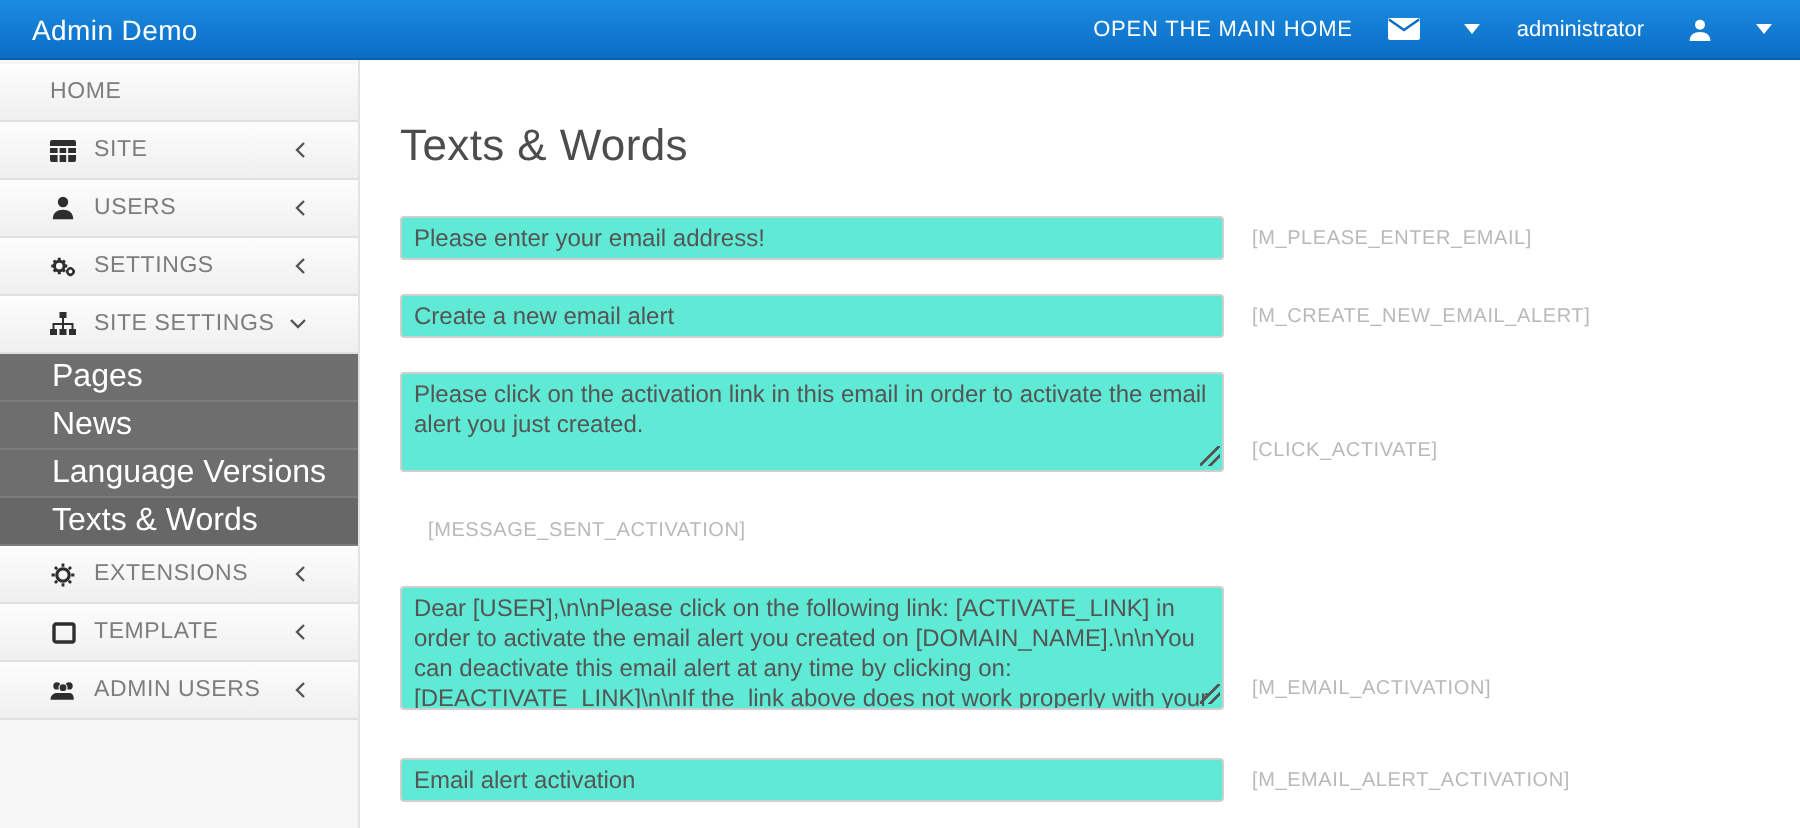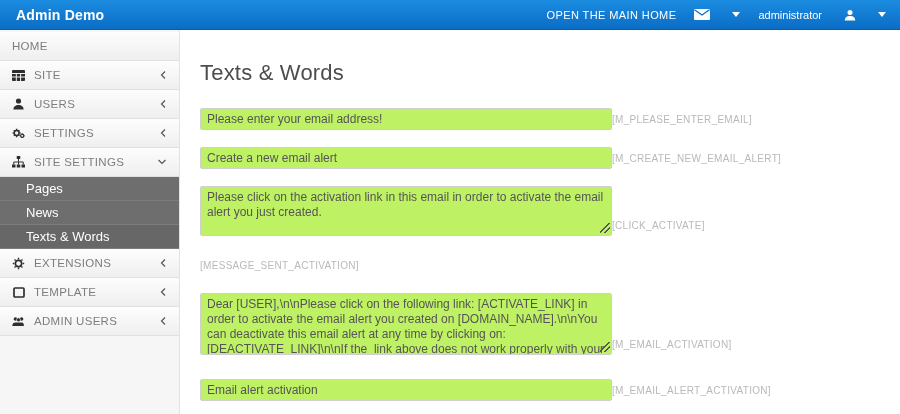--- a/index.html
+++ b/index.html
@@ -13,21 +13,21 @@
   
   .topbar {
     height: 30px;
     background: linear-gradient(#1b8ce0, #0b6dc5);
     border-bottom: 1px solid #0a5da8;
     display: flex;
     align-items: center;
     padding: 0 14px 0 16px;
     color: #fff;
   }
-  .brand { font-size: 14px; letter-spacing: .2px; cursor: default; font-weight: bold; }
+  .brand { font-size: 14px; letter-spacing: .2px; cursor: default; }
   .topbar-right {
     margin-left: auto;
     display: flex;
     align-items: center;
     gap: 18px;
     font-size: 11px;
   }
   .top-link { color: #fff; text-decoration: none; letter-spacing: .4px; cursor: pointer; }
   .top-drop { display: flex; align-items: center; gap: 22px; cursor: pointer; }
   .caret-down { display: inline-block; }
@@ -40,39 +40,39 @@
     width: 180px;
     flex: 0 0 180px;
     background: #f6f6f6;
     border-right: 1px solid #e3e3e3;
     padding-top: 2px;
   }
   .nav-item {
     height: 29px;
     display: flex;
     align-items: center;
-    padding: 0 12px;
+    padding: 0 25px;
     background: linear-gradient(#fdfdfd, #efefef);
     border-bottom: 1px solid #e0e0e0;
     color: #7d7d7d;
     font-size: 11.5px;
     letter-spacing: .3px;
     cursor: pointer;
   }
   .nav-item .nicon { width: 13px; height: 13px; margin-right: 9px; display: inline-flex; align-items: center; justify-content: center; flex: 0 0 13px; }
   .nav-item.no-icon .nlabel { margin-left: 0; }
   .nav-item .chev { margin-left: auto; display: inline-flex; }
   .submenu { background: #6e6e6e; }
   .submenu-item {
     height: 24px;
     display: flex;
     align-items: center;
     padding-left: 26px;
     color: #ffffff;
-    font-size: 13px;
+    font-size: 16px;
     border-bottom: 1px solid #7c7c7c;
     cursor: pointer;
   }
   .submenu-item.active { background: #676767; }
 
   
   .content {
     flex: 1;
     background: #fff;
     padding: 16px 0 0 20px;
@@ -92,38 +92,39 @@
   }
   .form-row.ta-row { margin-bottom: 24px; }
   .field-input, .field-textarea {
     width: 412px;
     border: 1px solid #cfcfcf;
     border-radius: 2px;
     font-family: "Liberation Sans", sans-serif;
     font-size: 12px;
     color: #555;
     padding: 3px 6px;
-    background: #bef264;
+    background: #5eead4;
     outline: none;
   }
   .field-input { height: 22px; }
   .field-textarea { resize: none; line-height: 15px; display: block; }
   .ta-wrap { position: relative; width: 412px; }
   .ta-h50 { height: 50px; }
   .ta-h62 { height: 62px; }
   .resize-grip {
     position: absolute;
     right: 2px; bottom: 3px;
     width: 10px; height: 10px;
     background:
       linear-gradient(135deg, transparent 0 45%, #555 45% 55%, transparent 55%) ,
       linear-gradient(135deg, transparent 0 70%, #555 70% 80%, transparent 80%);
     pointer-events: none;
   }
   .key-label {
+    margin-left: 14px;
     font-size: 10px;
     color: #b9b9b9;
     letter-spacing: .3px;
     padding-bottom: 5px;
     white-space: nowrap;
   }
   svg { display: block; }
 </style>
 </head>
 <body>
@@ -239,20 +240,23 @@
       </span>
     </div>
 
     <div class="submenu">
       <div class="submenu-item">
         <span>Pages</span>
       </div>
       <div class="submenu-item">
         <span>News</span>
       </div>
+      <div class="submenu-item">
+        <span>Language Versions</span>
+      </div>
       <div class="submenu-item active">
         <span>Texts &amp; Words</span>
       </div>
     </div>
 
     <div class="nav-item">
       <span class="nicon">
         <svg width="13" height="13" viewBox="0 0 13 13">
           <circle cx="6.5" cy="6.5" r="3.1" fill="none" stroke="#2e2e2e" stroke-width="1.6"></circle>
           <path d="M6.5,0.8v1.6 M6.5,10.6v1.6 M0.8,6.5h1.6 M10.6,6.5h1.6 M2.5,2.5l1.1,1.1 M9.4,9.4l1.1,1.1 M10.5,2.5 L9.4,3.6 M3.6,9.4 L2.5,10.5" stroke="#2e2e2e" stroke-width="1.4"></path>

